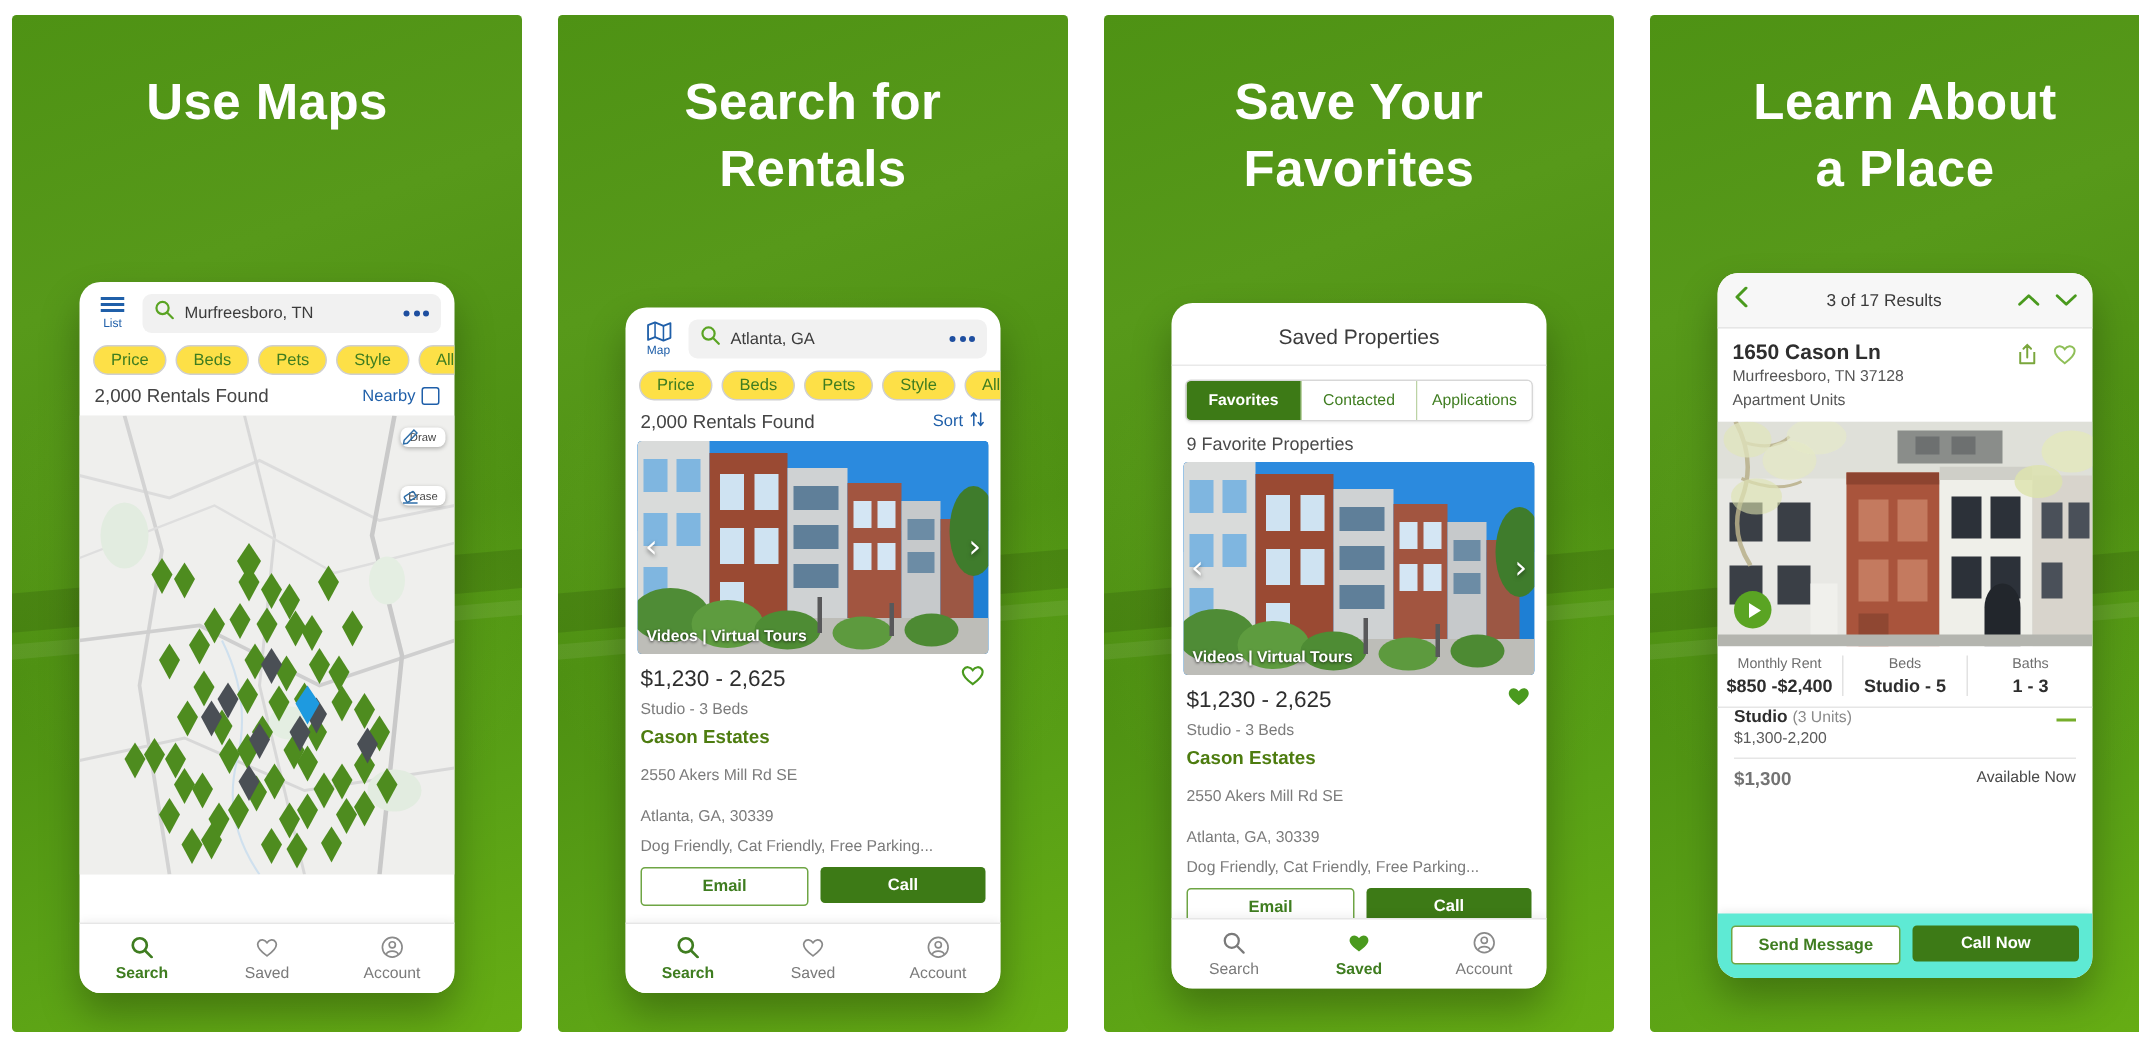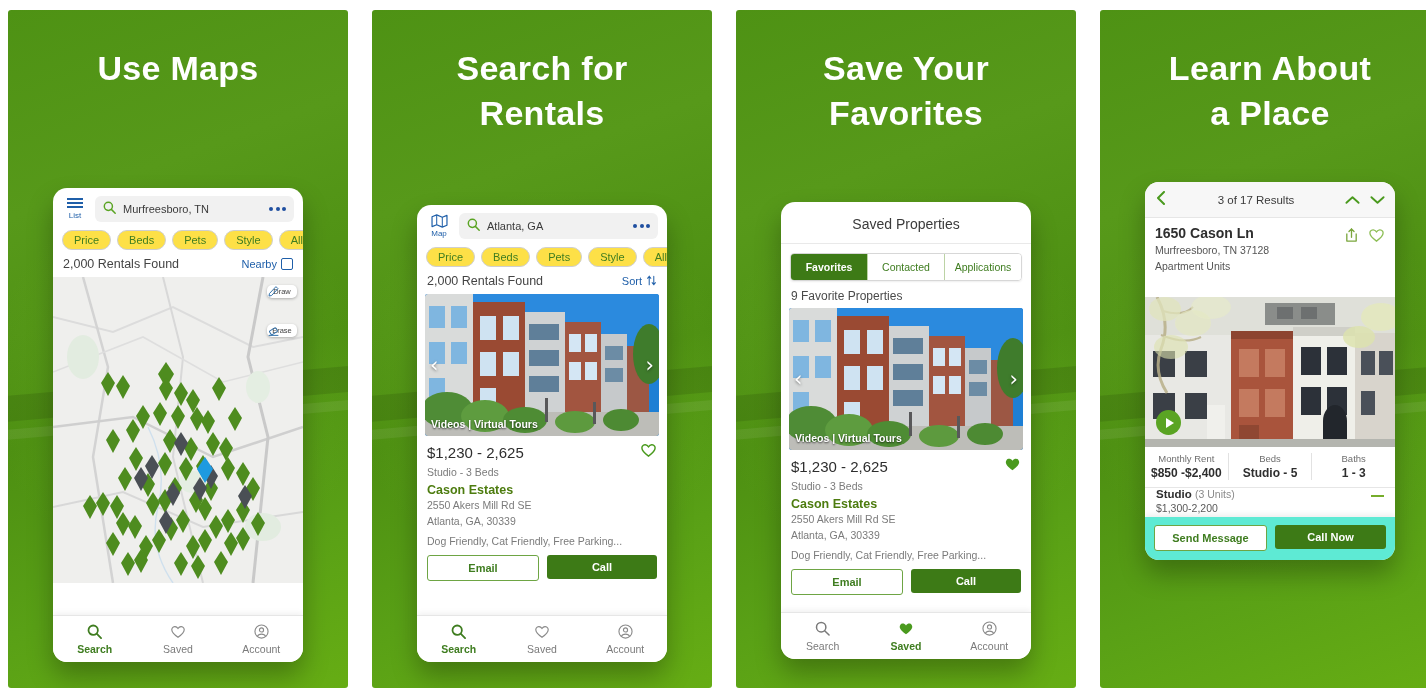--- a/index.html
+++ b/index.html
@@ -76,21 +76,21 @@
     width: 250px;
     background: #ffffff;
     border-radius: 14px;
     box-shadow: 0 14px 26px rgba(0,0,0,0.28);
     overflow: hidden;
     position: relative;
   }
   .phone.p1 { height: 474px; }
   .phone.p2 { height: 457px; }
   .phone.p3 { height: 457px; }
-  .phone.p4 { height: 378px; }
+  .phone.p4 { height: 470px; }
 
   
   .app-top {
     display: flex;
     align-items: center;
     padding: 8px 9px 4px 9px;
     gap: 7px;
   }
   .mode-btn {
     width: 26px;
@@ -242,21 +242,21 @@
 
   .listing { padding: 6px 10px 0 10px; }
   .price-row {
     display: flex;
     align-items: center;
     justify-content: space-between;
   }
   .price { font-size: 15px; color: #2e2e2e; font-weight: 400; }
   .beds { font-size: 10.5px; color: #7b7b7b; margin-top: 4px; }
   .prop-name { font-size: 12.5px; color: #4d7c0f; font-weight: 700; margin-top: 5px; }
-  .addr { font-size: 10.5px; color: #7b7b7b; line-height: 1.32; margin-top: 2px; }
+  .addr { font-size: 10.5px; color: #7b7b7b; line-height: 1.32; margin-top: 13px; }
   .amen { font-size: 10.5px; color: #7b7b7b; margin-top: 6px; }
 
   .cta-row {
     display: flex;
     gap: 8px;
     padding: 8px 10px 0 10px;
   }
   .btn {
     flex: 1 1 0;
     height: 24px;
@@ -303,21 +303,21 @@
   .detail-top {
     display: flex;
     align-items: center;
     justify-content: space-between;
     padding: 9px 10px 8px 10px;
     background: #f7f7f7;
     border-bottom: 1px solid #e6e6e6;
   }
   .detail-top .mid { font-size: 11.5px; color: #3a3a3a; }
   .chev-group { display: flex; gap: 10px; align-items: center; }
-  .detail-head { padding: 7px 10px 24px 10px; display: flex; justify-content: space-between; align-items: flex-start; }
+  .detail-head { padding: 7px 10px 7px 10px; display: flex; justify-content: space-between; align-items: flex-start; }
   .d-title { font-size: 14px; font-weight: 700; color: #2e2e2e; }
   .d-sub { font-size: 10.5px; color: #555; margin-top: 2px; line-height: 1.35; }
   .d-icons { display: flex; gap: 9px; align-items: center; padding-top: 2px; }
 
   .hero {
     position: relative;
     height: 150px;
     overflow: hidden;
   }
   .hero svg { position: absolute; inset: 0; }

